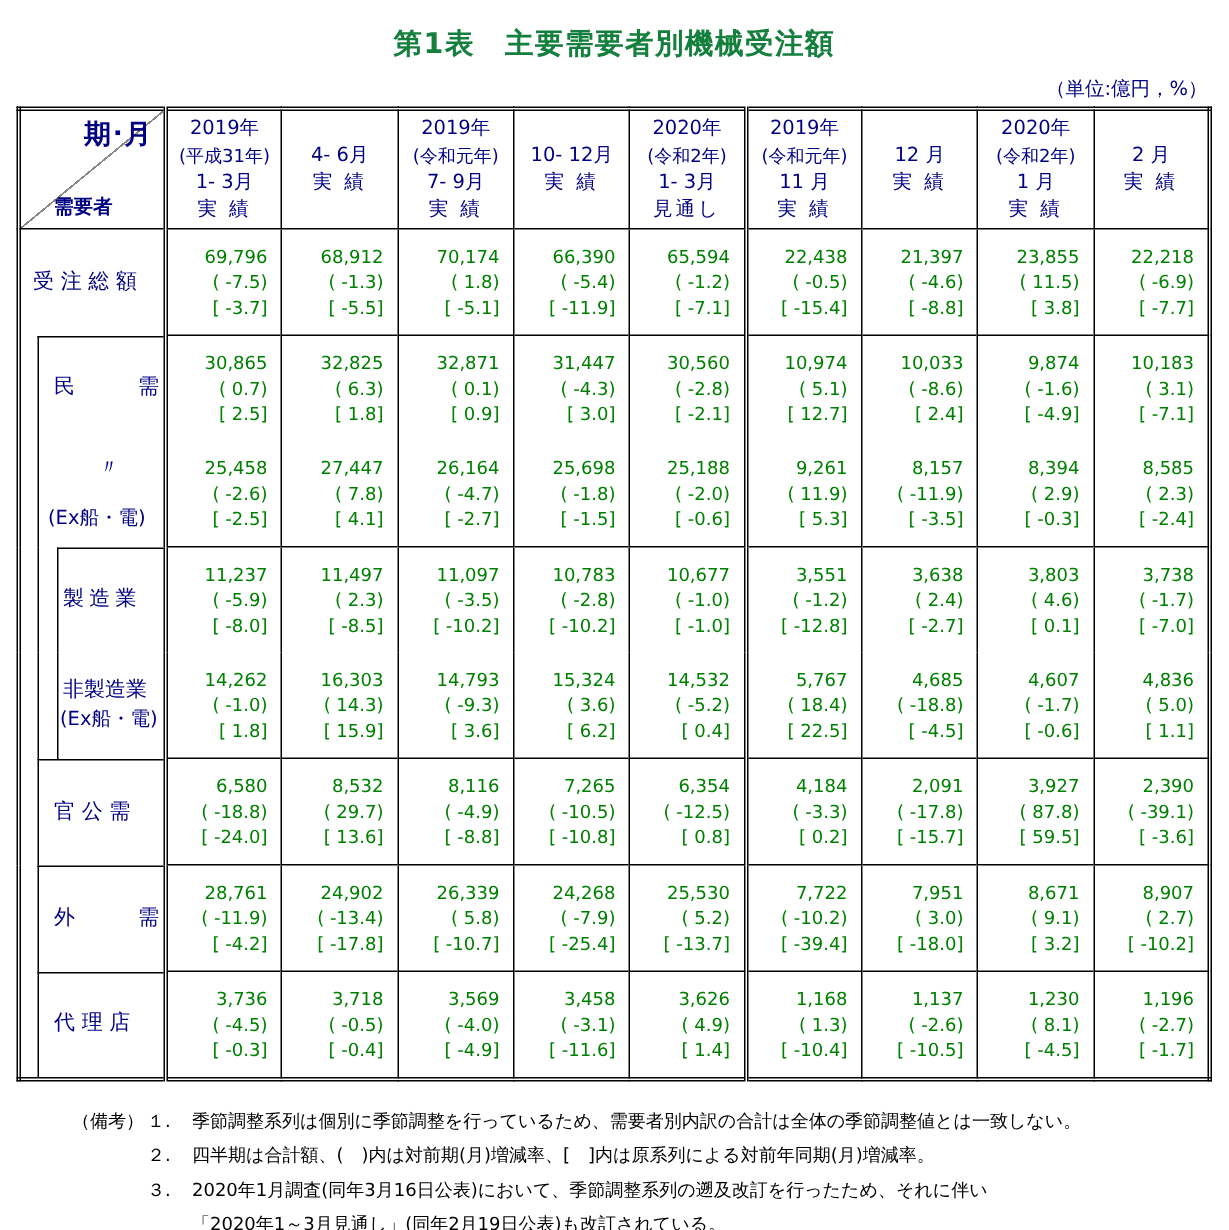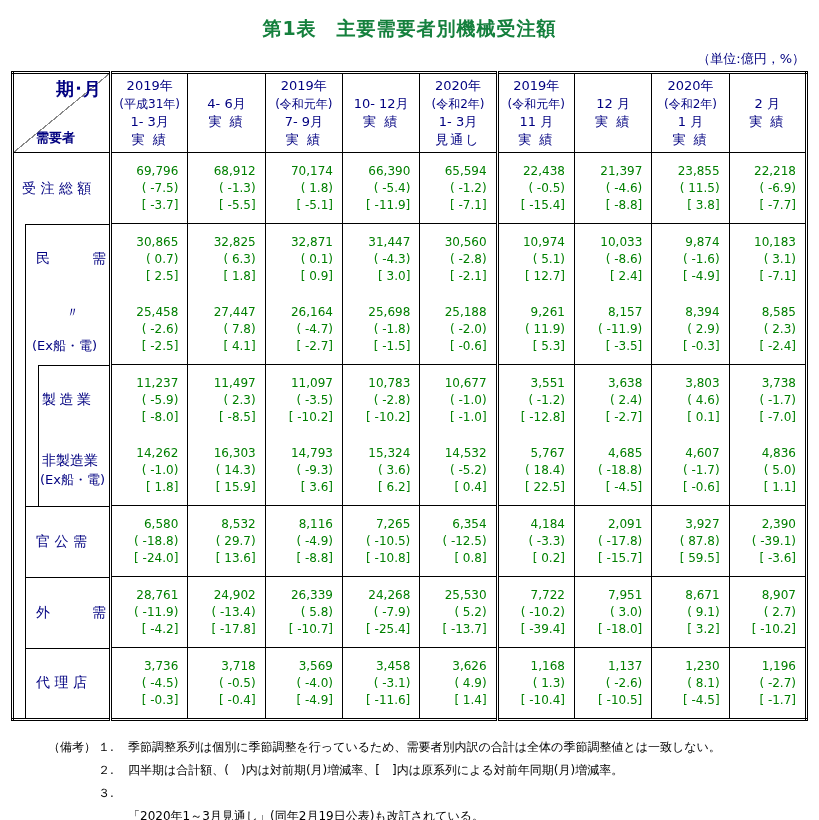--- a/index.html
+++ b/index.html
@@ -547,19 +547,20 @@
     <span class="note-text">季節調整系列は個別に季節調整を行っているため、需要者別内訳の合計は全体の季節調整値とは一致しない。</span>
   </div>
   <div class="note-row">
     <span class="note-prefix"></span>
     <span class="note-no">２.</span>
     <span class="note-text">四半期は合計額、(　)内は対前期(月)増減率、[　]内は原系列による対前年同期(月)増減率。</span>
   </div>
   <div class="note-row">
     <span class="note-prefix"></span>
     <span class="note-no">３.</span>
+    <span class="note-text">2020年1月調査(同年3月16日公表)において、季節調整系列の遡及改訂を行ったため、それに伴い</span>
   </div>
   <div class="note-row">
     <span class="note-prefix"></span>
     <span class="note-no"></span>
     <span class="note-text">「2020年1～3月見通し」(同年2月19日公表)も改訂されている。</span>
   </div>
 </div>
 
 </body></html>

